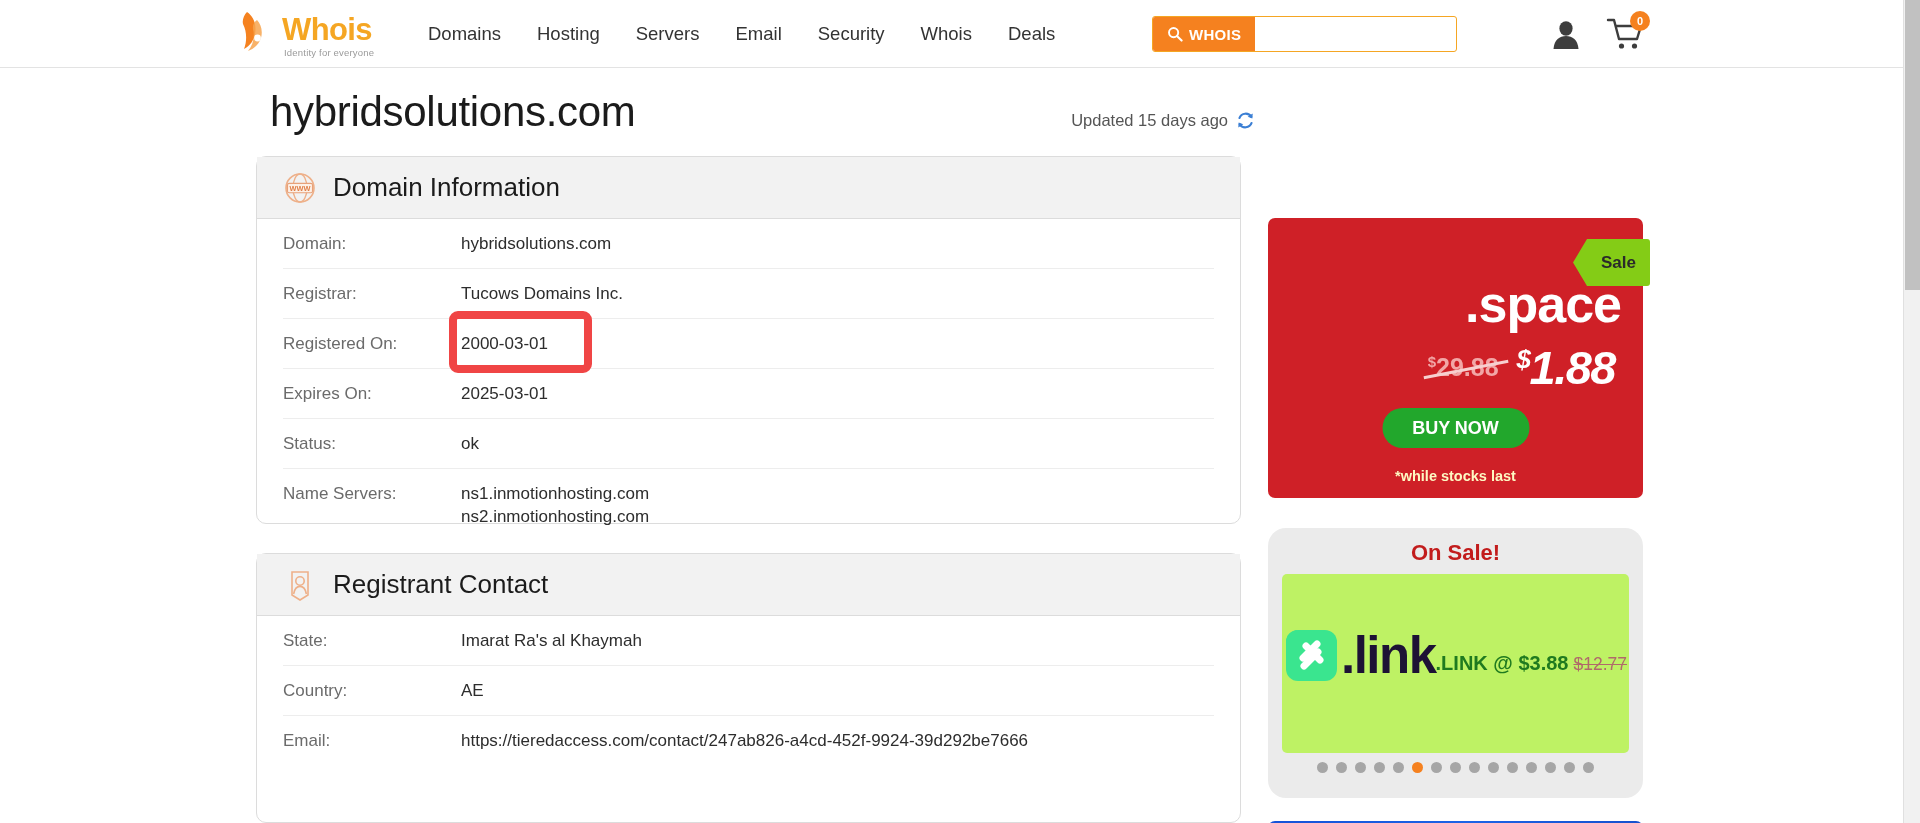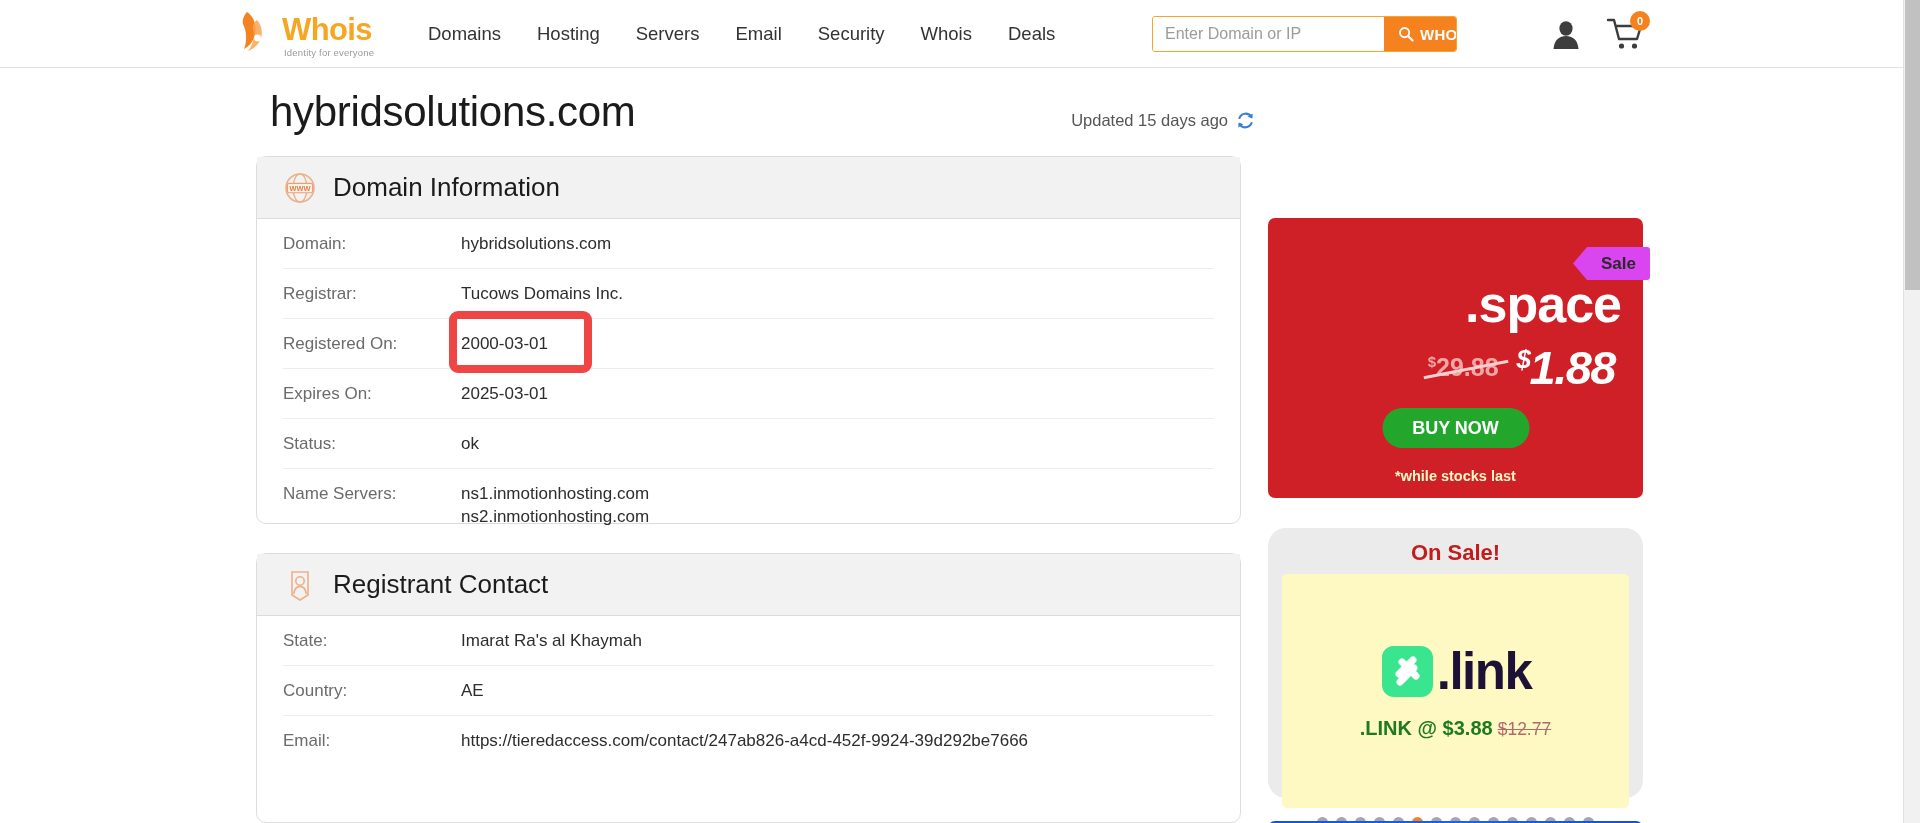--- a/index.html
+++ b/index.html
@@ -153,27 +153,26 @@
   }
 
   
   .ad-space {
     position: absolute; left: 1268px; top: 150px;
     width: 375px; height: 280px;
     background: #cf2027; border-radius: 7px;
   }
   .ribbon {
     position: absolute; right: -7px; top: 21px;
-    height: 33px; background: #d946ef; color: #2a2a2a;
+    height: 47px; background: #84cc16; color: #2a2a2a;
     font-size: 17px; font-weight: bold;
     display: flex; align-items: center;
     padding: 0 14px 0 28px;
     border-radius: 0 3px 3px 0;
     clip-path: polygon(14px 0, 100% 0, 100% 100%, 14px 100%, 0 50%);
-    margin-top: 8px;
   }
   .ribbon::after {
     content:""; position: absolute; right: 0; bottom: -6px;
     border-left: 7px solid #c9a436; border-bottom: 6px solid transparent;
   }
   .ad-tld {
     position: absolute; top: 56px; left: 0; right: 22px;
     text-align: right;
     font-size: 52px; font-weight: bold; color: #fff; letter-spacing: -1px;
   }
@@ -211,23 +210,23 @@
     position: absolute; left: 1268px; top: 460px;
     width: 375px; height: 270px;
     background: #ebebeb; border-radius: 18px;
     padding: 12px 14px 0 14px;
   }
   .on-sale {
     text-align: center; color: #c21c1c;
     font-size: 22px; font-weight: bold; margin-bottom: 8px;
   }
   .link-inner {
-    background: #fef9c3; border-radius: 5px;
-    height: 234px; position: relative;
-    display: flex; flex-direction: column;
+    background: #bef264; border-radius: 5px;
+    height: 179px; position: relative;
+    display: flex; 
     align-items: center; justify-content: center;
   }
   .link-logo { display: flex; align-items: center; gap: 2px; margin-bottom: 16px; }
   .link-mark { width: 55px; height: 55px; }
   .link-word {
     font-size: 51px; font-weight: bold; color: #1d1235; letter-spacing: -1.5px;
   }
   .link-price {
     font-size: 20px; font-weight: bold; color: #1f7a1f;
   }
@@ -284,21 +283,20 @@
     <a href="#">Domains</a>
     <a href="#">Hosting</a>
     <a href="#">Servers</a>
     <a href="#">Email</a>
     <a href="#">Security</a>
     <a href="#">Whois</a>
     <a href="#">Deals</a>
   </nav>
 
   <div class="searchbox">
-    <input type="text" placeholder="Enter Domain or IP" style="">
     <button class="search-btn">
       <svg width="16" height="16" viewBox="0 0 16 16">
         <circle cx="6.6" cy="6.6" r="4.6" fill="none" stroke="#fff" stroke-width="1.9"></circle>
         <line x1="10.2" y1="10.2" x2="14.6" y2="14.6" stroke="#fff" stroke-width="2.1" stroke-linecap="round"></line>
       </svg>
       <span>WHOIS</span>
     </button>
   </div>
 
   <div class="user-icon-btn">

